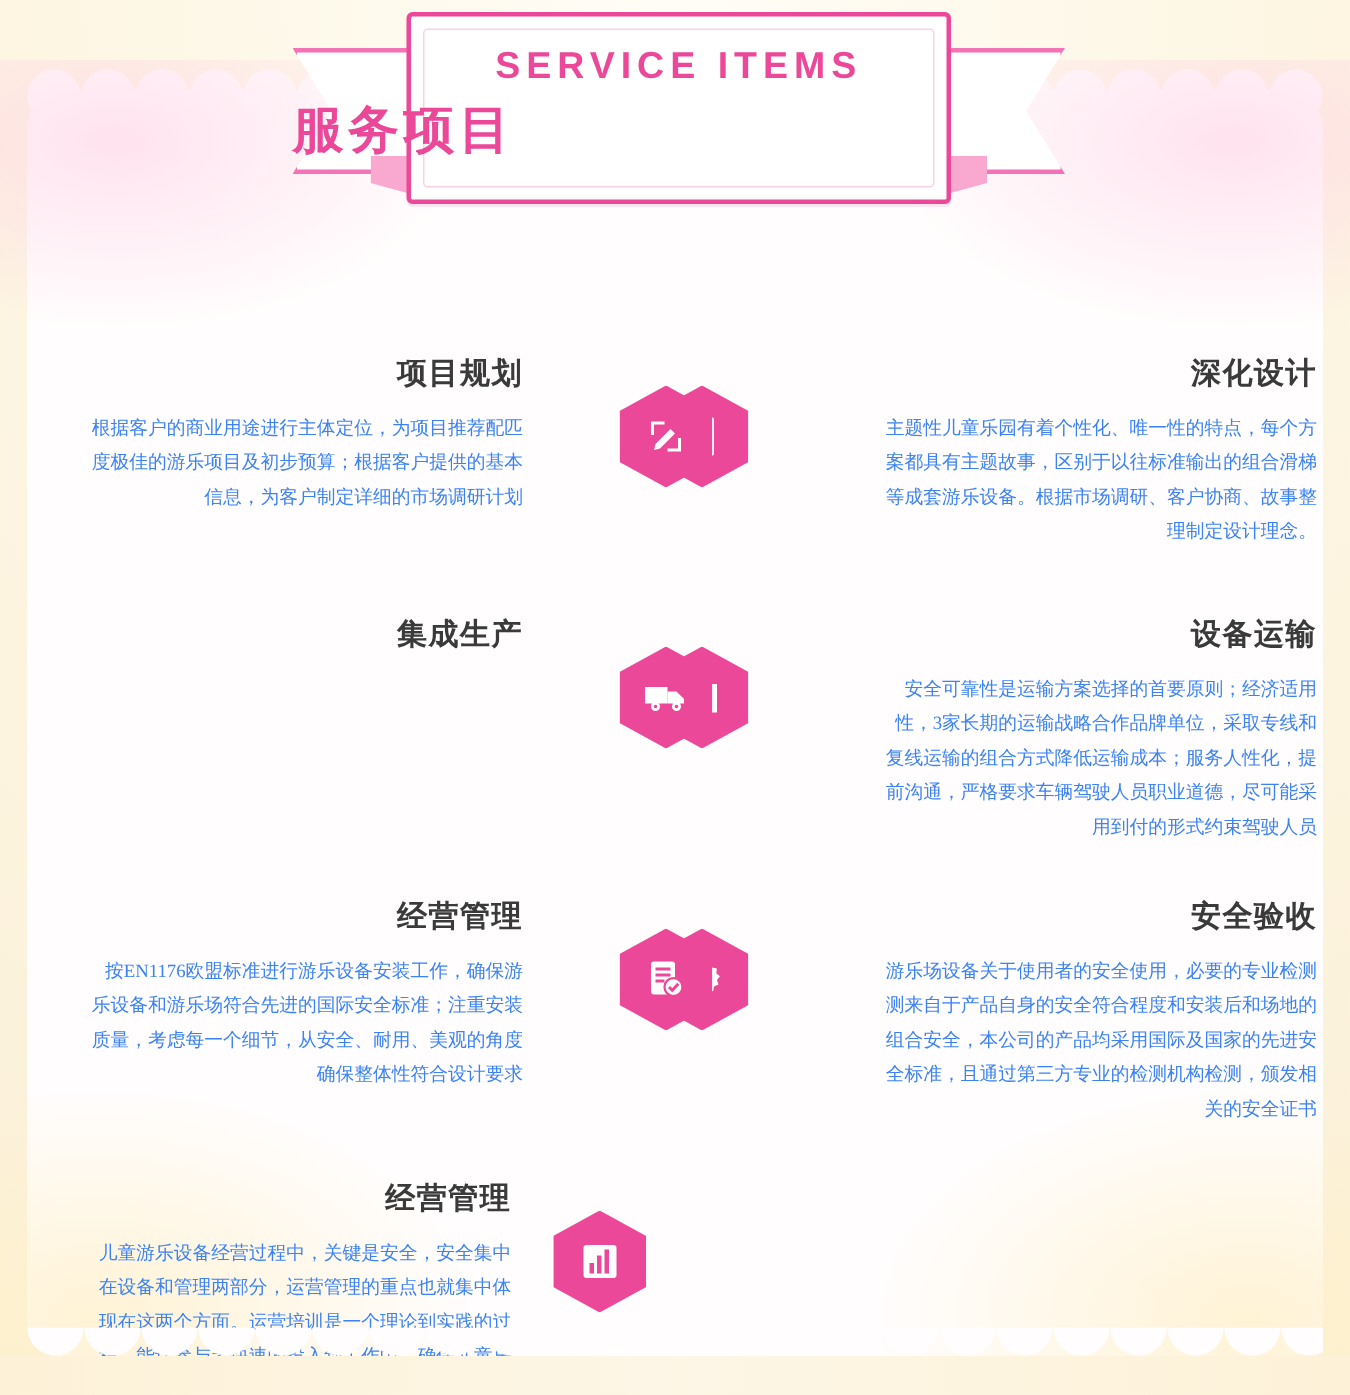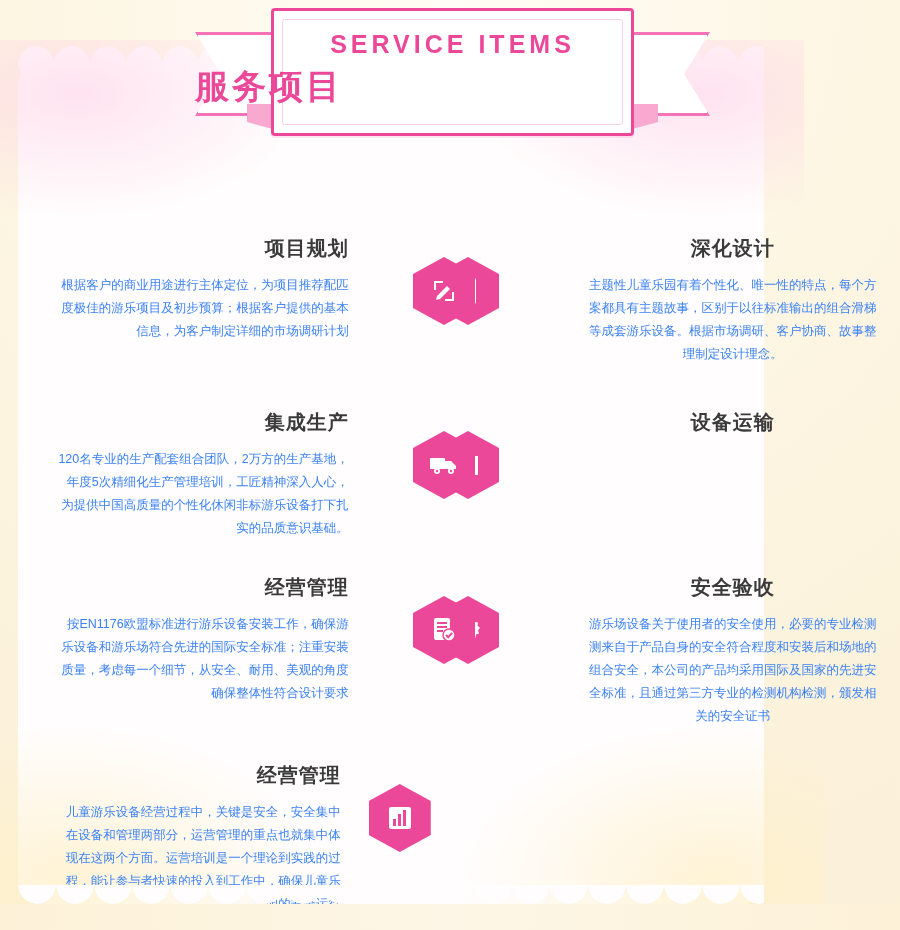--- a/index.html
+++ b/index.html
@@ -12,23 +12,24 @@
   }
   
   #page{
     position:absolute;inset:0;
     background:
       radial-gradient(circle at 50% 0%, #fffdf5 0%, #fdf6e3 40%, #fbf0d8 100%);
   }
   
   #panel{
     position:absolute;
-    left:18px;top:60px;width:746px;height:845px;
+    left:18px;top:60px;width:864px;height:845px;
     background:#fffdfd;
     border-radius:26px;
+    font-family:Liberation Serif, serif;
   }
   #panel:before{
     content:"";
     position:absolute;left:0;right:0;top:-14px;height:34px;
     background:
       radial-gradient(circle 18px at 18px 18px,#fffdfd 97%,transparent 100%) repeat-x;
     background-size:36px 36px;
   }
   #panel:after{
     content:"";
@@ -83,21 +84,21 @@
     font-size:34px;letter-spacing:3px;color:#ec4899;font-weight:bold;
   }
 
   
   #content{
     position:absolute;left:40px;top:175px;width:820px;
   }
   .row{position:relative;display:flex;align-items:flex-start;margin-bottom:26px;}
   .col{width:295px;}
   .col.left{text-align:right;padding-right:6px;}
-  .col.right{text-align:center;padding-left:6px;}
+  .col.right{text-align:right;padding-left:6px;}
   .icons{width:230px;display:flex;justify-content:space-around;align-items:flex-start;padding-top:22px;}
   .icons.single{justify-content:flex-start;padding-left:22px;}
 
   .title{font-size:20px;font-weight:bold;color:#3a3a3a;margin:0 0 12px 0;letter-spacing:1px;}
   .body{font-size:12.5px;line-height:23px;color:#3b82f6;margin:0;}
 
   
   .hex{
     position:relative;width:62px;height:68px;
     background:#ec4899;
@@ -156,36 +157,36 @@
                 <path d="M6 18 l10-10 3 3 -10 10 -4 1z" fill="#fff"></path>
               </svg>
             </span>
           </div>
         </div>
       </div>
 
       <div class="row" style="margin-top:43px;">
         <div class="col left">
           <h3 class="title">集成生产</h3>
-          <p class="body">120名专业的生产配套组合团队，2万方的生产基地，年度5次精细化生产管理培训，工匠精神深入人心，为提供中国高质量的个性化休闲非标游乐设备打下扎实的品质意识基础。</p>
         </div>
         <div class="icons">
           <div class="hex">
             <span class="glyph">
               <svg width="28" height="24" viewBox="0 0 28 24">
                 <path d="M2 22 V12 l6 4 V12 l6 4 V8 l6 -5 4 0 V22z" fill="#fff"></path>
                 <rect x="5" y="17" width="3" height="3" fill="#ec4899"></rect>
                 <rect x="11" y="17" width="3" height="3" fill="#ec4899"></rect>
                 <rect x="17" y="17" width="3" height="3" fill="#ec4899"></rect>
               </svg>
             </span>
           </div>
         </div>
         <div class="col right">
           <h3 class="title">设备运输</h3>
+          <p class="body">安全可靠性是运输方案选择的首要原则；经济适用性，3家长期的运输战略合作品牌单位，采取专线和复线运输的组合方式降低运输成本；服务人性化，提前沟通，严格要求车辆驾驶人员职业道德，尽可能采用到付的形式约束驾驶人员</p>
         </div>
         <div style="position:absolute;left:355px;top:22px;">
           <div class="hex">
             <span class="glyph">
               <svg width="30" height="22" viewBox="0 0 30 22">
                 <rect x="1" y="4" width="15" height="11" fill="#fff"></rect>
                 <path d="M16 7 h6 l5 5 v3 h-11z" fill="#fff"></path>
                 <circle cx="8" cy="17" r="3" fill="#fff"></circle>
                 <circle cx="22" cy="17" r="3" fill="#fff"></circle>
                 <circle cx="8" cy="17" r="1.2" fill="#ec4899"></circle>

